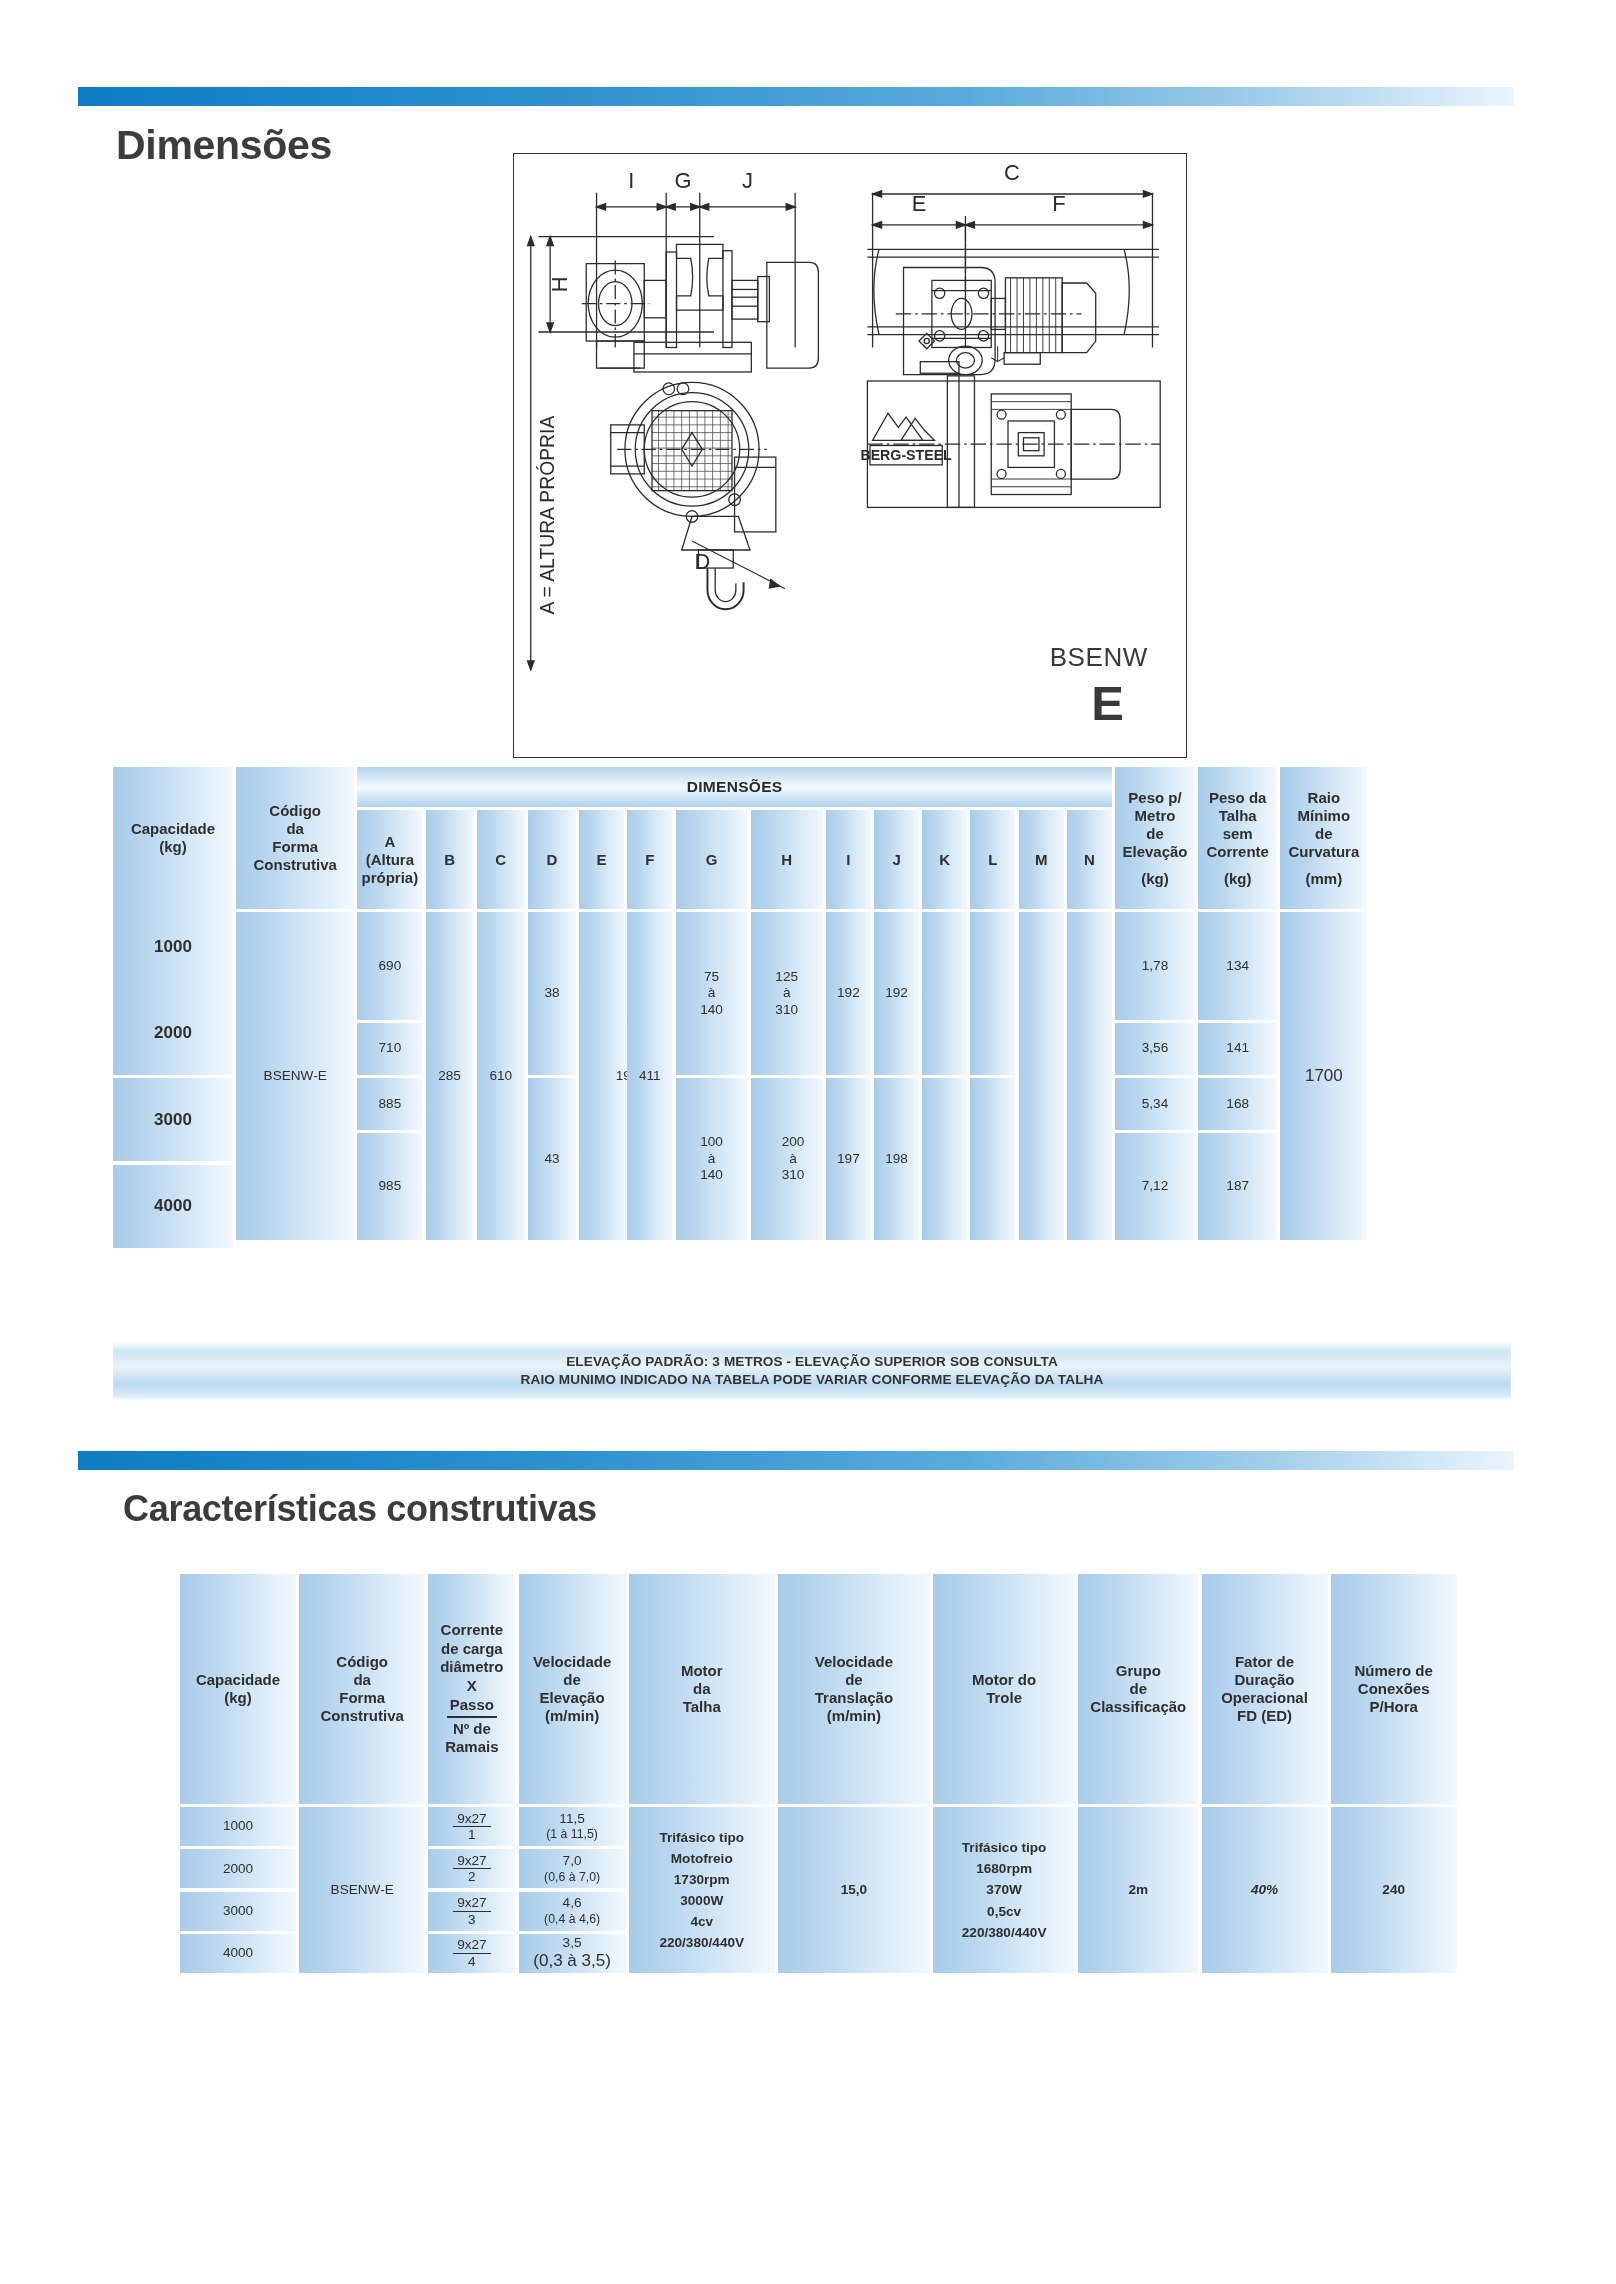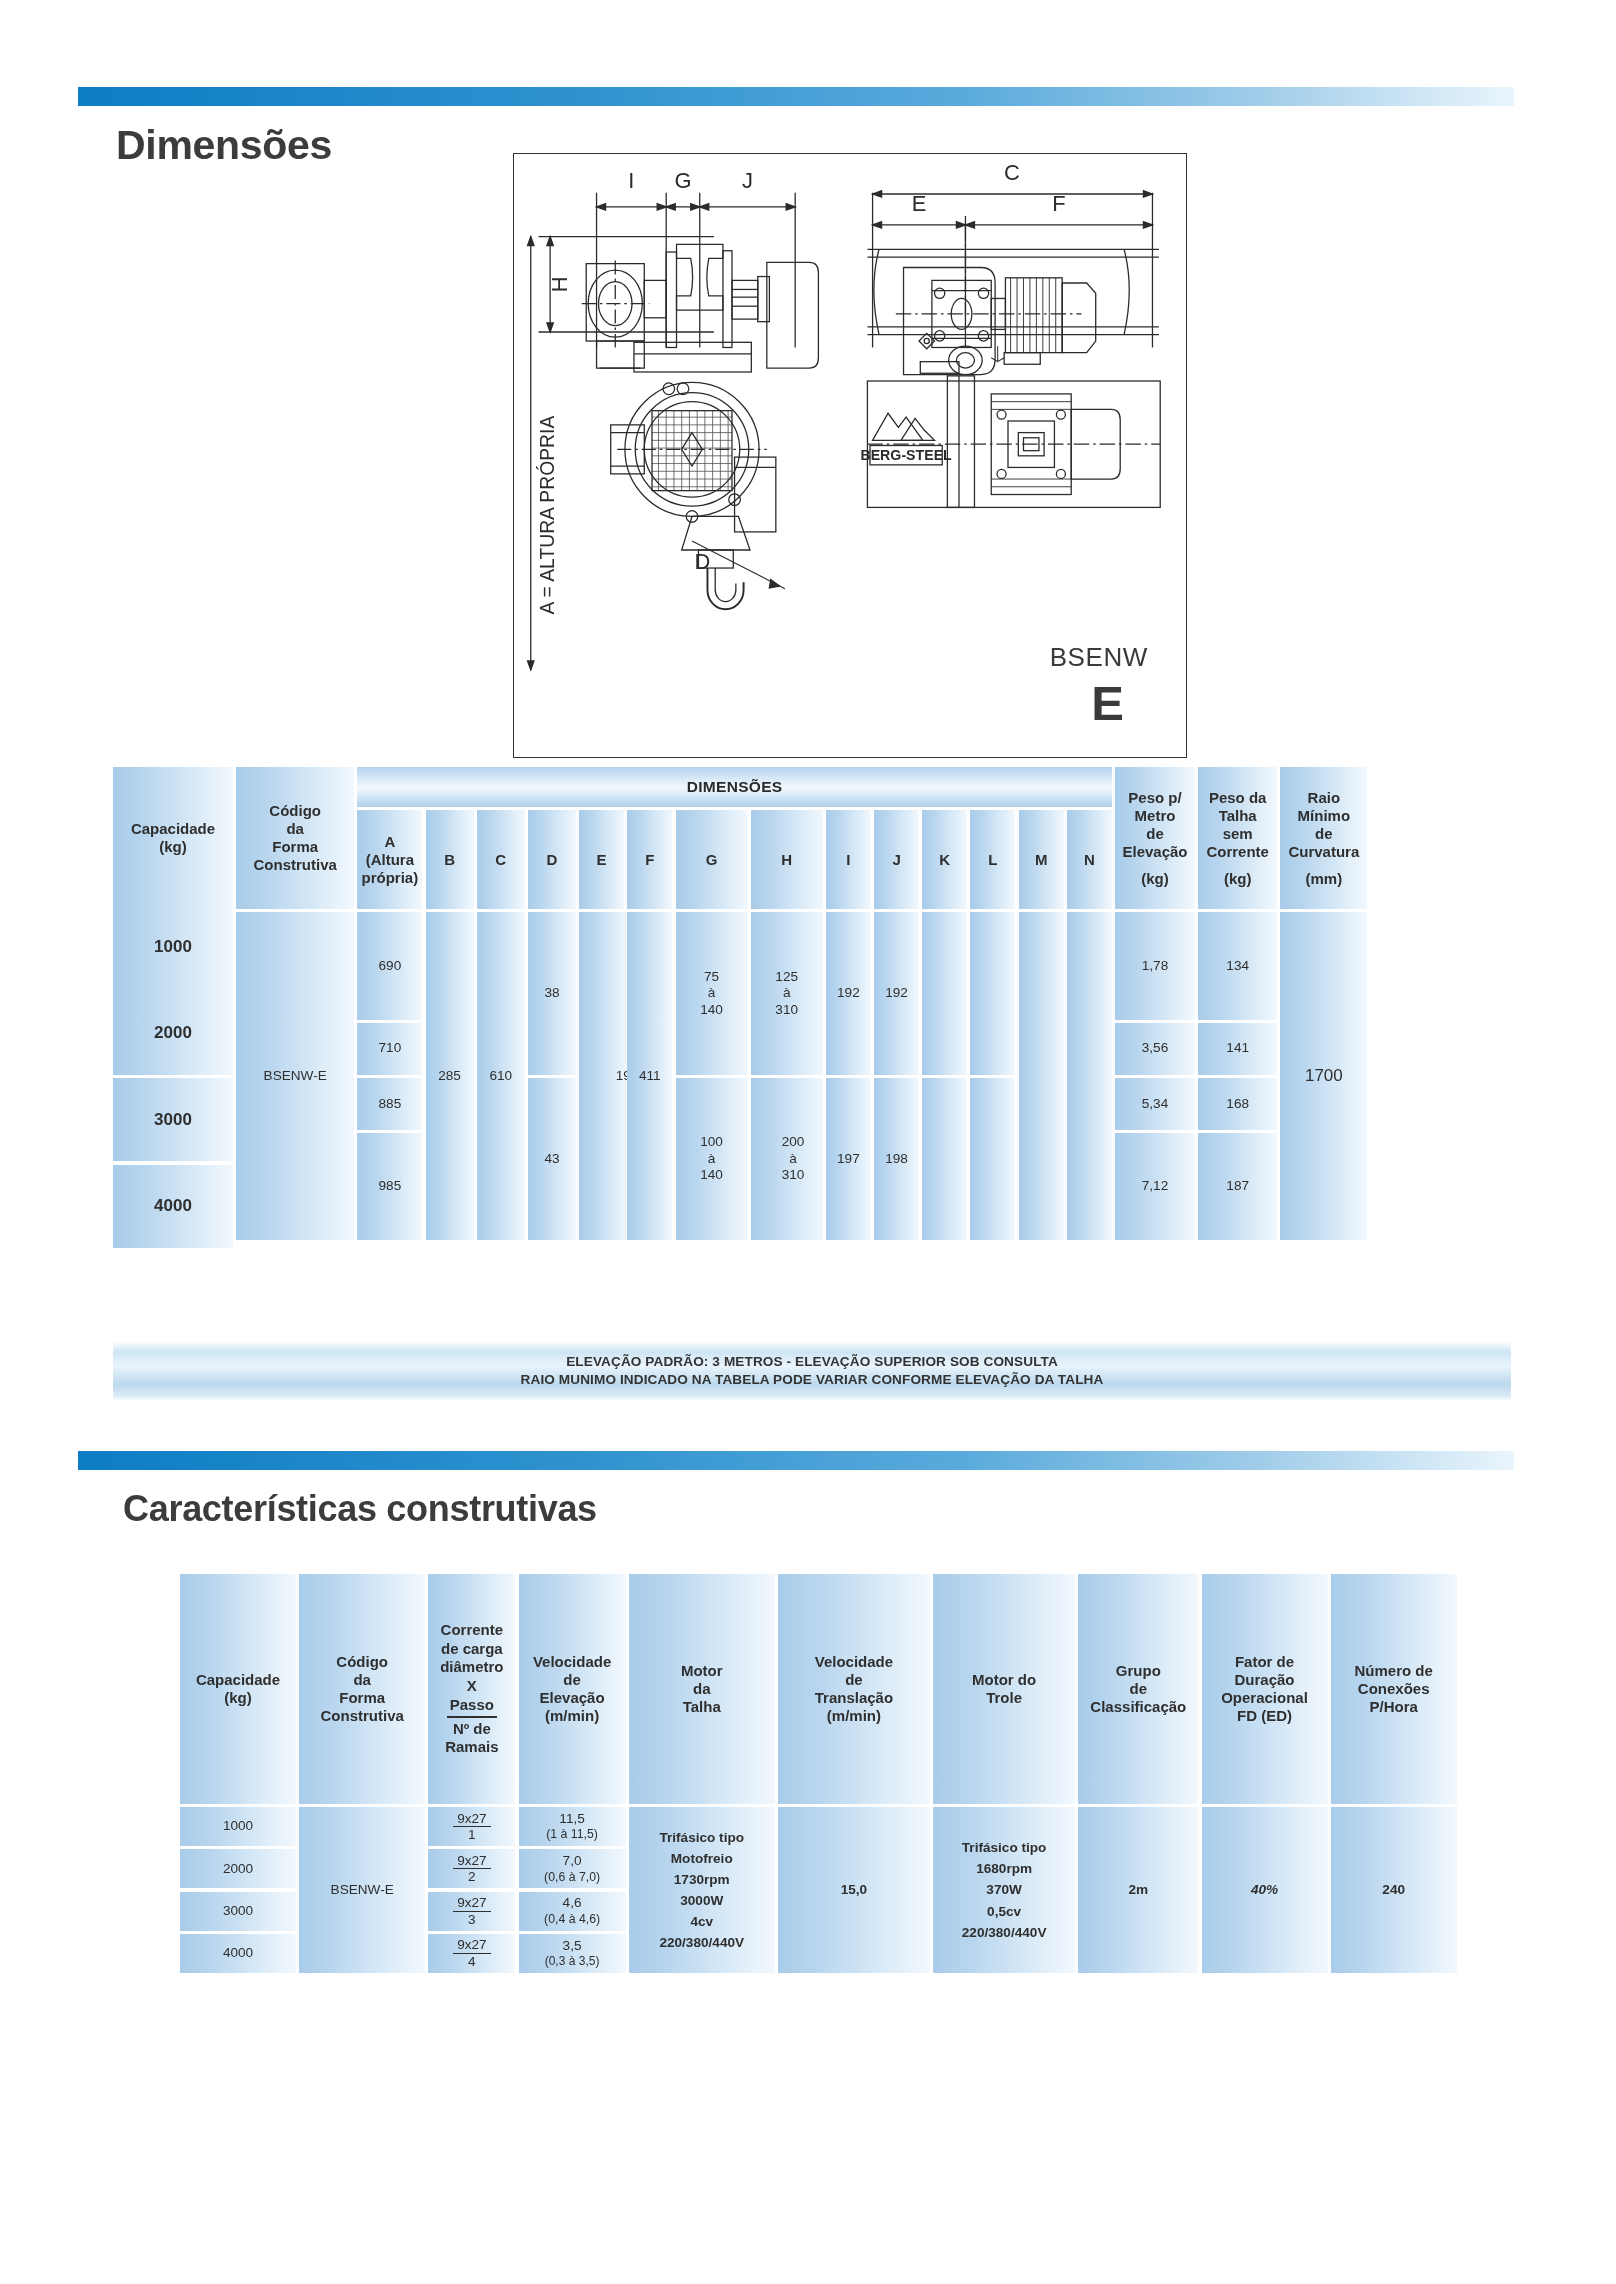--- a/index.html
+++ b/index.html
@@ -620,21 +620,21 @@
   </div>
   <div class="cell" style="grid-column:4; grid-row:4;">
     <div class="stack">
       <span>4,6</span>
       <span style="font-size:12.3px">(0,4 à 4,6)</span>
     </div>
   </div>
   <div class="cell" style="grid-column:4; grid-row:5;">
     <div class="stack">
       <span>3,5</span>
-      <span style="font-size:12px">(0,3 à 3,5)</span>
+      <span style="font-size:17px">(0,3 à 3,5)</span>
     </div>
   </div>
 
   <div class="cell bold" style="grid-column:5; grid-row:2 / span 4;">
     <div class="stack" style="line-height:1.55">
       <span>Trifásico tipo</span>
       <span>Motofreio</span>
       <span>1730rpm</span>
       <span>3000W</span>
       <span>4cv</span>

